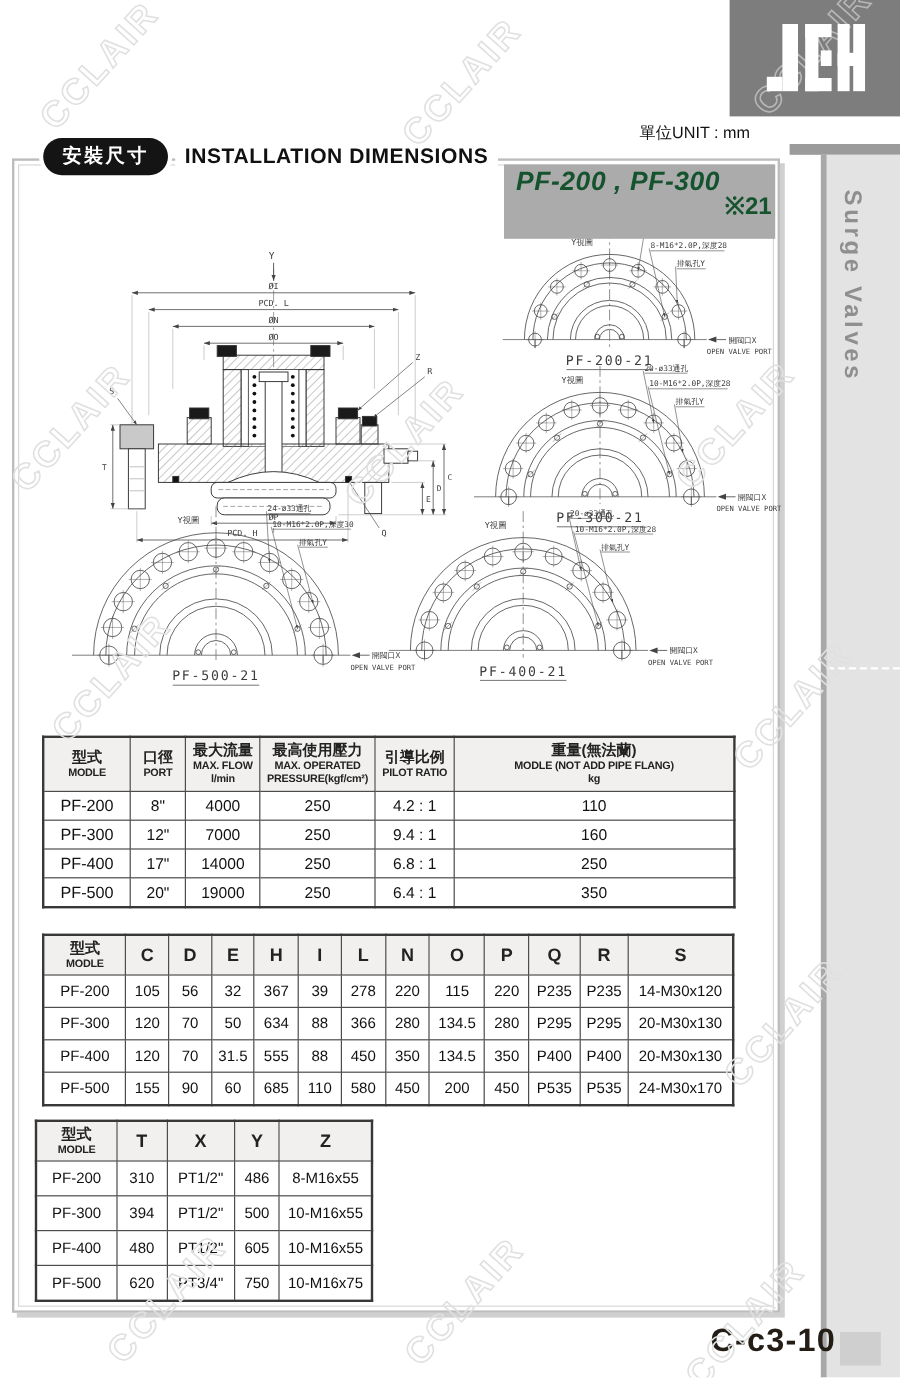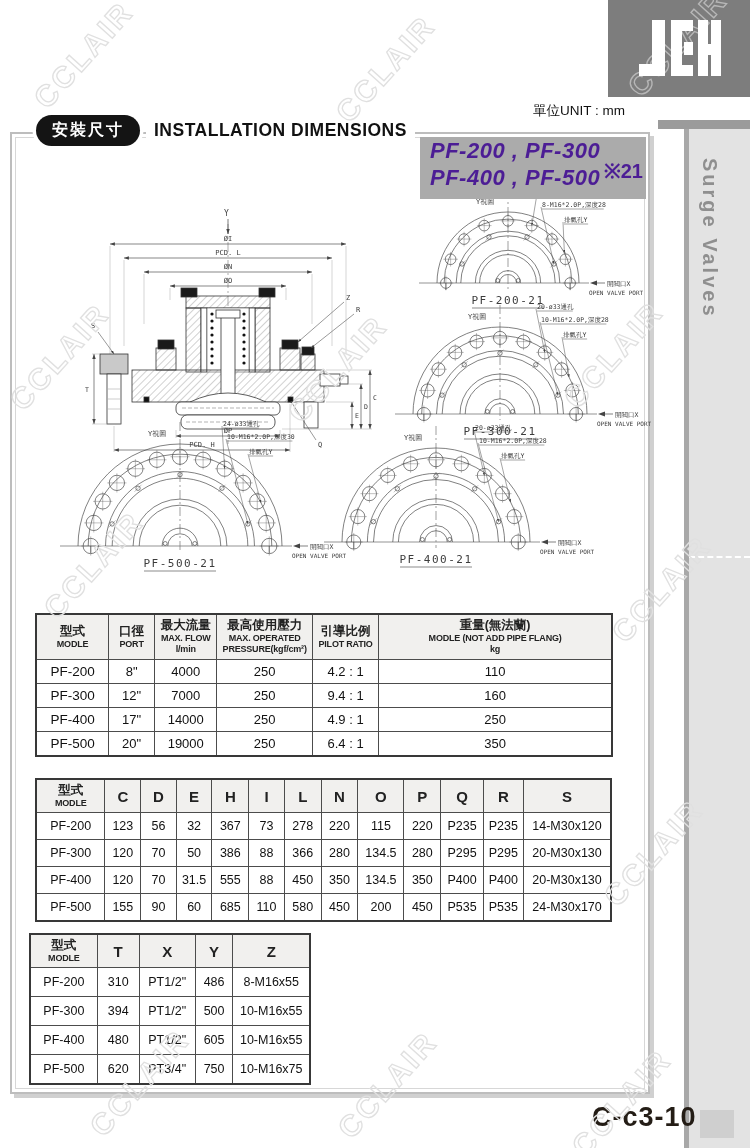--- a/index.html
+++ b/index.html
@@ -21,21 +21,21 @@
   
   .frame{left:10px;top:132px;width:636px;height:958px;border:2px solid #bdbdbd;
          box-shadow:4px 4px 0 #d0d0d0;z-index:1}
   .frame:after{content:"";position:absolute;left:3px;top:3px;right:3px;bottom:3px;border:1px solid #d7d7d7}
 
   .badge{left:36px;top:115px;background:#141414;color:#fff;font-weight:700;font-size:16px;
          letter-spacing:2px;padding:5px 16px;border-radius:16px;box-shadow:0 0 0 3.5px #fff;z-index:5}
   .title{left:146px;top:118px;font-size:17.5px;font-weight:700;letter-spacing:.5px;color:#111;
          background:#fff;padding:2px 8px;z-index:4}
 
-  .modelbox{left:420px;top:137px;width:226px;height:62px;background:#ababab;z-index:4;color:#4c1d95}
+  .modelbox{left:420px;top:137px;width:226px;height:62px;background:#ababab;z-index:4;color:#14532d}
   .modelbox .ln{font-style:italic;font-weight:700;font-size:22px;line-height:27px;padding-left:10px;
                 letter-spacing:.5px;white-space:nowrap}
   .modelbox .ref{position:absolute;right:3px;top:20px;font-size:20px;font-weight:700}
 
   
   .sb-bar{left:658px;top:120px;width:92px;height:9px;background:#9b9b9b;z-index:2}
   .sb-line{left:684px;top:129px;width:5px;height:1019px;background:#a8a8a8;z-index:2}
   .sb-strip{left:689px;top:129px;width:61px;height:1019px;background:#e3e3e3;z-index:2}
   .sb-title{left:698px;top:158px;writing-mode:vertical-rl;font-size:20px;font-weight:700;
             color:#8f8f8f;letter-spacing:3px;z-index:3}
@@ -99,21 +99,20 @@
 
 <div class="abs unit">單位UNIT : mm</div>
 
 <div class="abs frame"></div>
 
 <div class="abs badge">安裝尺寸</div>
 <div class="abs title">INSTALLATION DIMENSIONS</div>
 
 <div class="abs modelbox">
   <div class="ln">PF-200 , PF-300</div>
-  <div class="ln">PF-400 , PF-500</div>
   <div class="ref">※21</div>
 </div>
 
 <div class="abs sb-bar"></div>
 <div class="abs sb-line"></div>
 <div class="abs sb-strip"></div>
 <div class="abs sb-title">Surge Valves</div>
 <div class="abs sb-dash"></div>
 
 <svg class="dwg" style="left:58px;top:204px" width="344" height="250" viewBox="0 0 344 250">
@@ -608,21 +607,21 @@
           <td>7000</td>
           <td>250</td>
           <td>9.4 : 1</td>
           <td>160</td>
         </tr>
         <tr>
           <td class="model-cell">PF-400</td>
           <td>17"</td>
           <td>14000</td>
           <td>250</td>
-          <td>4.9 : 1</td>
+          <td>6.8 : 1</td>
           <td>250</td>
         </tr>
         <tr>
           <td class="model-cell">PF-500</td>
           <td>20"</td>
           <td>19000</td>
           <td>250</td>
           <td>6.4 : 1</td>
           <td>350</td>
         </tr>
@@ -686,39 +685,39 @@
             <div class="single">R</div>
           </th>
           <th>
             <div class="single">S</div>
           </th>
         </tr>
       </thead>
       <tbody>
         <tr>
           <td class="model-cell">PF-200</td>
-          <td>123</td>
+          <td>105</td>
           <td>56</td>
           <td>32</td>
           <td>367</td>
-          <td>73</td>
+          <td>39</td>
           <td>278</td>
           <td>220</td>
           <td>115</td>
           <td>220</td>
           <td>P235</td>
           <td>P235</td>
           <td>14-M30x120</td>
         </tr>
         <tr>
           <td class="model-cell">PF-300</td>
           <td>120</td>
           <td>70</td>
           <td>50</td>
-          <td>386</td>
+          <td>634</td>
           <td>88</td>
           <td>366</td>
           <td>280</td>
           <td>134.5</td>
           <td>280</td>
           <td>P295</td>
           <td>P295</td>
           <td>20-M30x130</td>
         </tr>
         <tr>

